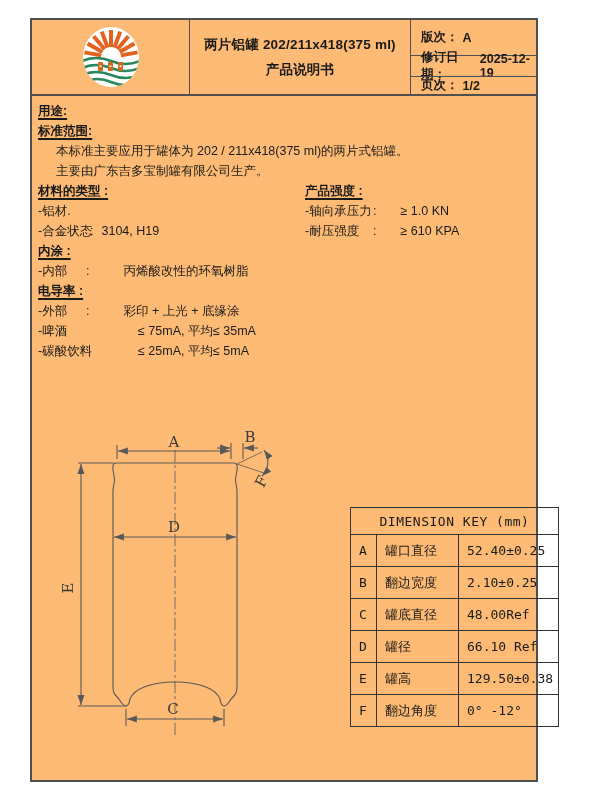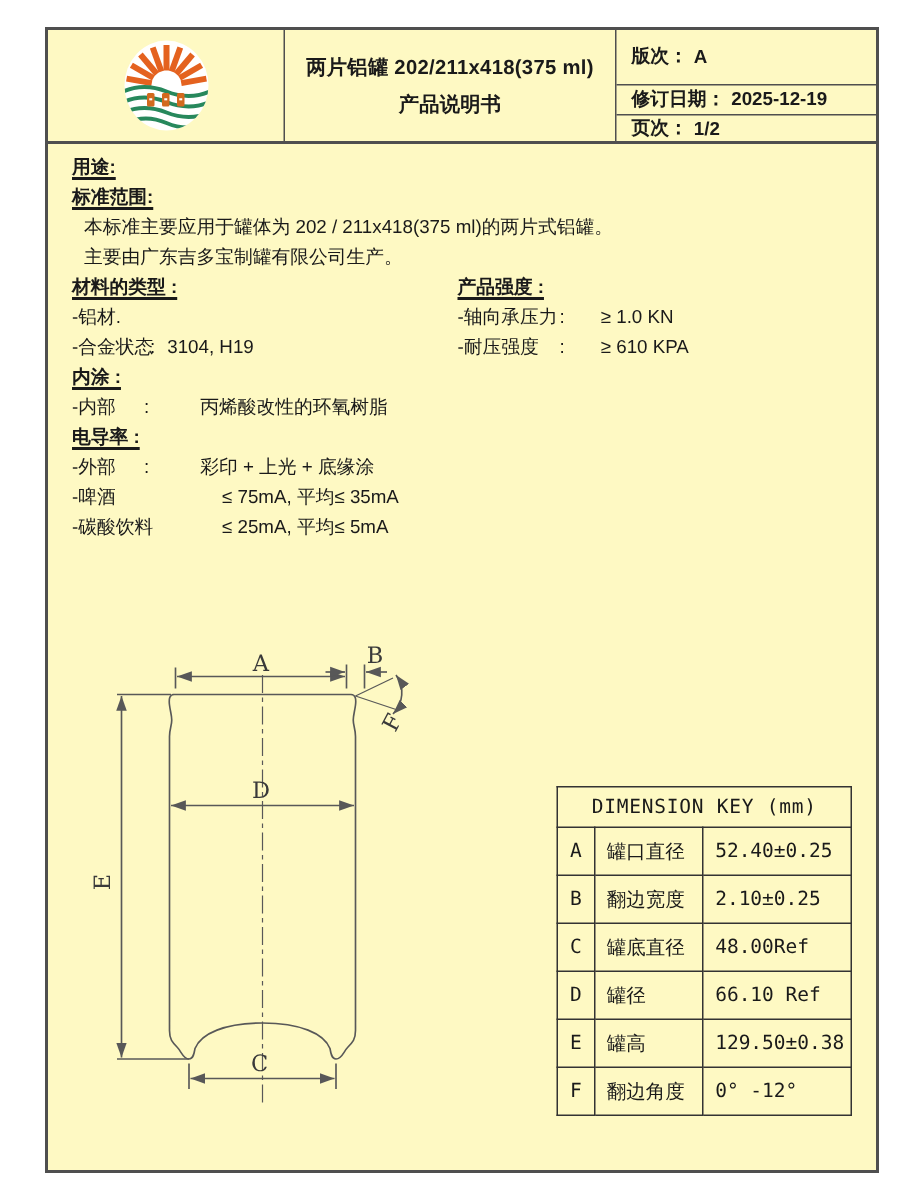--- a/index.html
+++ b/index.html
@@ -1,38 +1,38 @@
 <!DOCTYPE html>
 <html><head>
 <meta charset="utf-8">
 <style>
   * { margin:0; padding:0; box-sizing:border-box; }
   html,body { width:600px; height:800px; background:#fff;
     font-family:"Liberation Sans","DejaVu Sans",sans-serif; color:#1a1a1a; }
-  .page { position:absolute; left:30px; top:18px; width:556px; height:764px;
-    border:2px solid #4f4f4f; background:#fef9c3; }
+  .page { position:absolute; left:30px; top:18px; width:508px; height:764px;
+    border:2px solid #4f4f4f; background:#fdba74; }
 
   
   .header { display:flex; height:76px; border-bottom:2px solid #4f4f4f; }
   .logo-cell { width:158px; border-right:1.5px solid #4f4f4f;
     display:flex; align-items:center; justify-content:center; }
   .title-cell { width:220px; display:flex; flex-direction:column;
     justify-content:center; align-items:center; gap:7px; }
   .title-line { font-weight:bold; font-size:13.5px; letter-spacing:.2px; }
   .version-cell { flex:1; border-left:1.5px solid #4f4f4f; display:flex; flex-direction:column; }
   .v-row { display:flex; align-items:center; padding-left:10px;
     font-weight:bold; font-size:12.5px; }
   .v-row1 { height:37px; }
   .v-row2 { height:21px; border-top:1.5px solid #4f4f4f; }
   .v-row3 { flex:1; border-top:1.5px solid #4f4f4f; }
   .v-val { margin-left:4px; }
 
   
   .content { padding-top:5px; font-size:12.5px; }
-  .line { height:20px; line-height:20px; padding-left:16px; white-space:nowrap; }
+  .line { height:20px; line-height:20px; padding-left:6px; white-space:nowrap; }
   .heading { font-weight:bold; text-decoration:underline;
     text-underline-offset:3px; text-decoration-thickness:1.5px; }
   .ind1 { padding-left:14px; }
   .ind2 { padding-left:24px; }
   .twocol { position:relative; }
   .col-right { position:absolute; left:270px; top:0; }
   .col-right .line { padding-left:3px; }
   .lbl-alloy { display:inline-block; width:52px; }
   .val-alloy { margin-left:8px; }
   .lbl-str { display:inline-block; width:68px; }
@@ -42,22 +42,22 @@
   .lbl-cond { display:inline-block; min-width:96px; }
   .val-cond { margin-left:4px; }
 
   
   .figure { position:absolute; left:0; top:402px; width:536px; height:358px; }
   .draw-svg { position:absolute; left:4px; top:0; width:300px; height:340px; }
   .draw-letter { font-family:"DejaVu Serif","Liberation Serif",serif;
     font-size:15px; fill:#3a3a3a; }
 
   
-  .dim-table { position:absolute; left:339px; top:85px; border-collapse:collapse;
-    table-layout:fixed; font-size:13px;margin-top:17px; }
+  .dim-table { position:absolute; left:318px; top:85px; border-collapse:collapse;
+    table-layout:fixed; font-size:13px; }
   .dim-table th, .dim-table td { border:1.5px solid #333; }
   .dim-table th { height:27px; font-weight:normal; text-align:center;
     font-family:"DejaVu Sans Mono","Liberation Mono",monospace; letter-spacing:.5px; }
   .dim-table td { height:32px; vertical-align:middle; }
   .td-key { width:26px; padding-left:8px;
     font-family:"DejaVu Sans Mono","Liberation Mono",monospace; }
   .td-name { width:82px; padding-left:8px; }
   .td-val { width:100px; padding-left:8px;
     font-family:"DejaVu Sans Mono","Liberation Mono",monospace; }
 </style>

